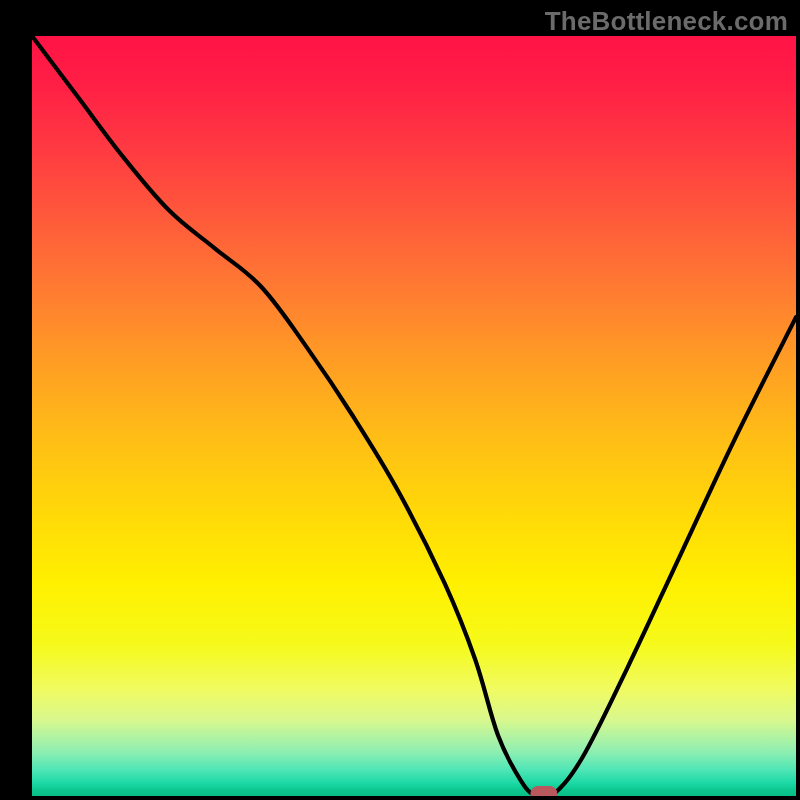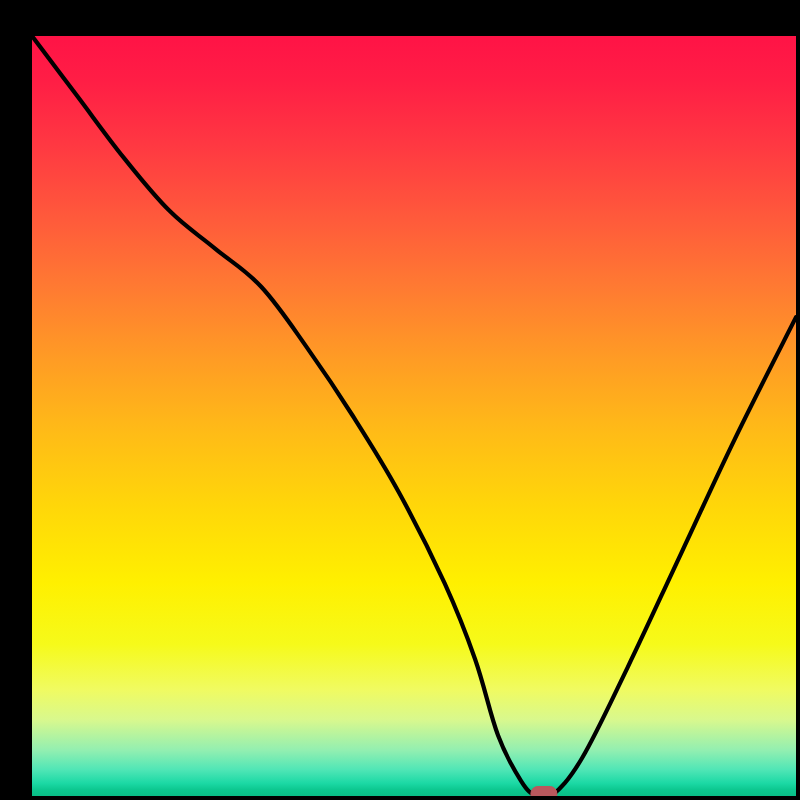--- a/index.html
+++ b/index.html
@@ -74,20 +74,21 @@
   }
   .marker {
     fill: #b9585d;
     stroke: #b9585d;
   }
 </style>
 </head>
 <body>
 
 <div class="frame">
+  <div class="watermark">TheBottleneck.com</div>
 
   <div class="plot">
     <div class="gradient"></div>
     <svg class="curve" viewBox="0 0 764 760" preserveAspectRatio="none">
       <path class="line" d="M 0.0 0.0 C 8.3 10.9, 29.3 38.9, 45.8 60.8 C 62.3 82.7, 75.2 101.1, 91.7 121.6 C 108.2 142.1, 121.0 158.4, 137.5 174.8 C 154.0 191.2, 166.9 199.1, 183.4 212.8 C 199.9 226.5, 212.7 233.0, 229.2 250.8 C 245.7 268.6, 258.5 288.3, 275.0 311.6 C 291.5 334.9, 304.4 354.0, 320.9 380.0 C 337.4 406.0, 350.2 425.9, 366.7 456.0 C 383.2 486.1, 398.8 517.1, 412.6 547.2 C 426.3 577.3, 433.5 595.8, 443.1 623.2 C 452.7 650.6, 457.8 677.3, 466.0 699.2 C 474.3 721.1, 482.1 733.9, 489.0 744.8 C 495.8 755.7, 498.7 757.3, 504.2 760.0 C 509.7 762.7, 511.3 766.8, 519.5 760.0 C 527.8 753.2, 536.3 745.3, 550.1 722.0 C 563.8 698.7, 578.0 667.7, 595.9 630.8 C 613.8 593.9, 630.1 557.8, 649.4 516.8 C 668.7 475.8, 682.3 445.2, 702.9 402.8 C 723.5 360.4, 753.0 303.1, 764.0 281.2"></path>
       <rect class="marker" x="498.9" y="750.5" width="26" height="15" rx="7" ry="7"></rect>
     </svg>
   </div>
 </div>
 

